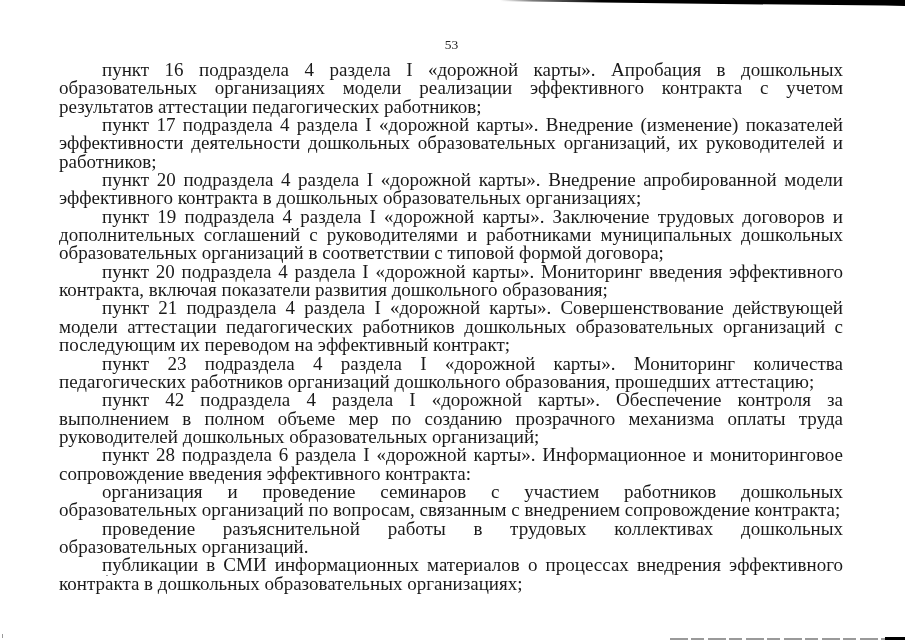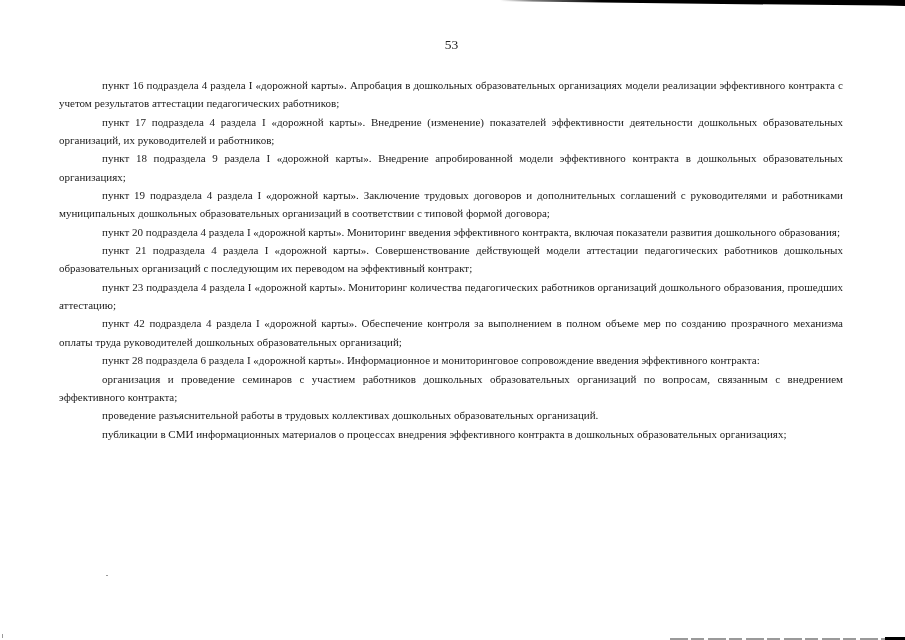--- a/index.html
+++ b/index.html
@@ -44,24 +44,24 @@
     position: absolute;
     top: 37px;
     left: 0;
     width: 903px;
     text-align: center;
     font-size: 13.5px;
     color: #222;
   }
   .content {
     position: absolute;
-    top: 76px;
+    top: 61px;
     left: 59px;
     width: 784px;
-    font-size: 11px;
+    font-size: 19px;
     line-height: 18.35px;
   }
   .para {
     margin: 0;
     text-indent: 43px;
     text-align: justify;
     text-align-last: left;
   }
   .speck {
     position: absolute;
@@ -75,23 +75,23 @@
 <div class="scan-edge-bottom"></div>
 <div class="scan-edge-bottom-dark"></div>
 <div class="speck" style="left:106px;top:575px;width:2px;height:1px;"></div>
 <div class="speck" style="left:2px;top:634px;width:1px;height:4px;"></div>
 
 <div class="page-number">53</div>
 
 <div class="content">
   <p class="para">пункт 16 подраздела 4 раздела I «дорожной карты». Апробация в дошкольных образовательных организациях модели реализации эффективного контракта с учетом результатов аттестации педагогических работников;</p>
   <p class="para">пункт 17 подраздела 4 раздела I «дорожной карты». Внедрение (изменение) показателей эффективности деятельности дошкольных образовательных организаций, их руководителей и работников;</p>
-  <p class="para">пункт 18 подраздела 9 раздела I «дорожной карты». Внедрение апробированной модели эффективного контракта в дошкольных образовательных организациях;</p>
+  <p class="para">пункт 20 подраздела 4 раздела I «дорожной карты». Внедрение апробированной модели эффективного контракта в дошкольных образовательных организациях;</p>
   <p class="para">пункт 19 подраздела 4 раздела I «дорожной карты». Заключение трудовых договоров и дополнительных соглашений с руководителями и работниками муниципальных дошкольных образовательных организаций в соответствии с типовой формой договора;</p>
   <p class="para">пункт 20 подраздела 4 раздела I «дорожной карты». Мониторинг введения эффективного контракта, включая показатели развития дошкольного образования;</p>
   <p class="para">пункт 21 подраздела 4 раздела I «дорожной карты». Совершенствование действующей модели аттестации педагогических работников дошкольных образовательных организаций с последующим их переводом на эффективный контракт;</p>
   <p class="para">пункт 23 подраздела 4 раздела I «дорожной карты». Мониторинг количества педагогических работников организаций дошкольного образования, прошедших аттестацию;</p>
   <p class="para">пункт 42 подраздела 4 раздела I «дорожной карты». Обеспечение контроля за выполнением в полном объеме мер по созданию прозрачного механизма оплаты труда руководителей дошкольных образовательных организаций;</p>
   <p class="para">пункт 28 подраздела 6 раздела I «дорожной карты». Информационное и мониторинговое сопровождение введения эффективного контракта:</p>
-  <p class="para">организация и проведение семинаров с участием работников дошкольных образовательных организаций по вопросам, связанным с внедрением эффективного контракта;</p>
+  <p class="para">организация и проведение семинаров с участием работников дошкольных образовательных организаций по вопросам, связанным с внедрением сопровождение контракта;</p>
   <p class="para">проведение разъяснительной работы в трудовых коллективах дошкольных образовательных организаций.</p>
   <p class="para">публикации в СМИ информационных материалов о процессах внедрения эффективного контракта в дошкольных образовательных организациях;</p>
 </div>
 
 </body></html>

